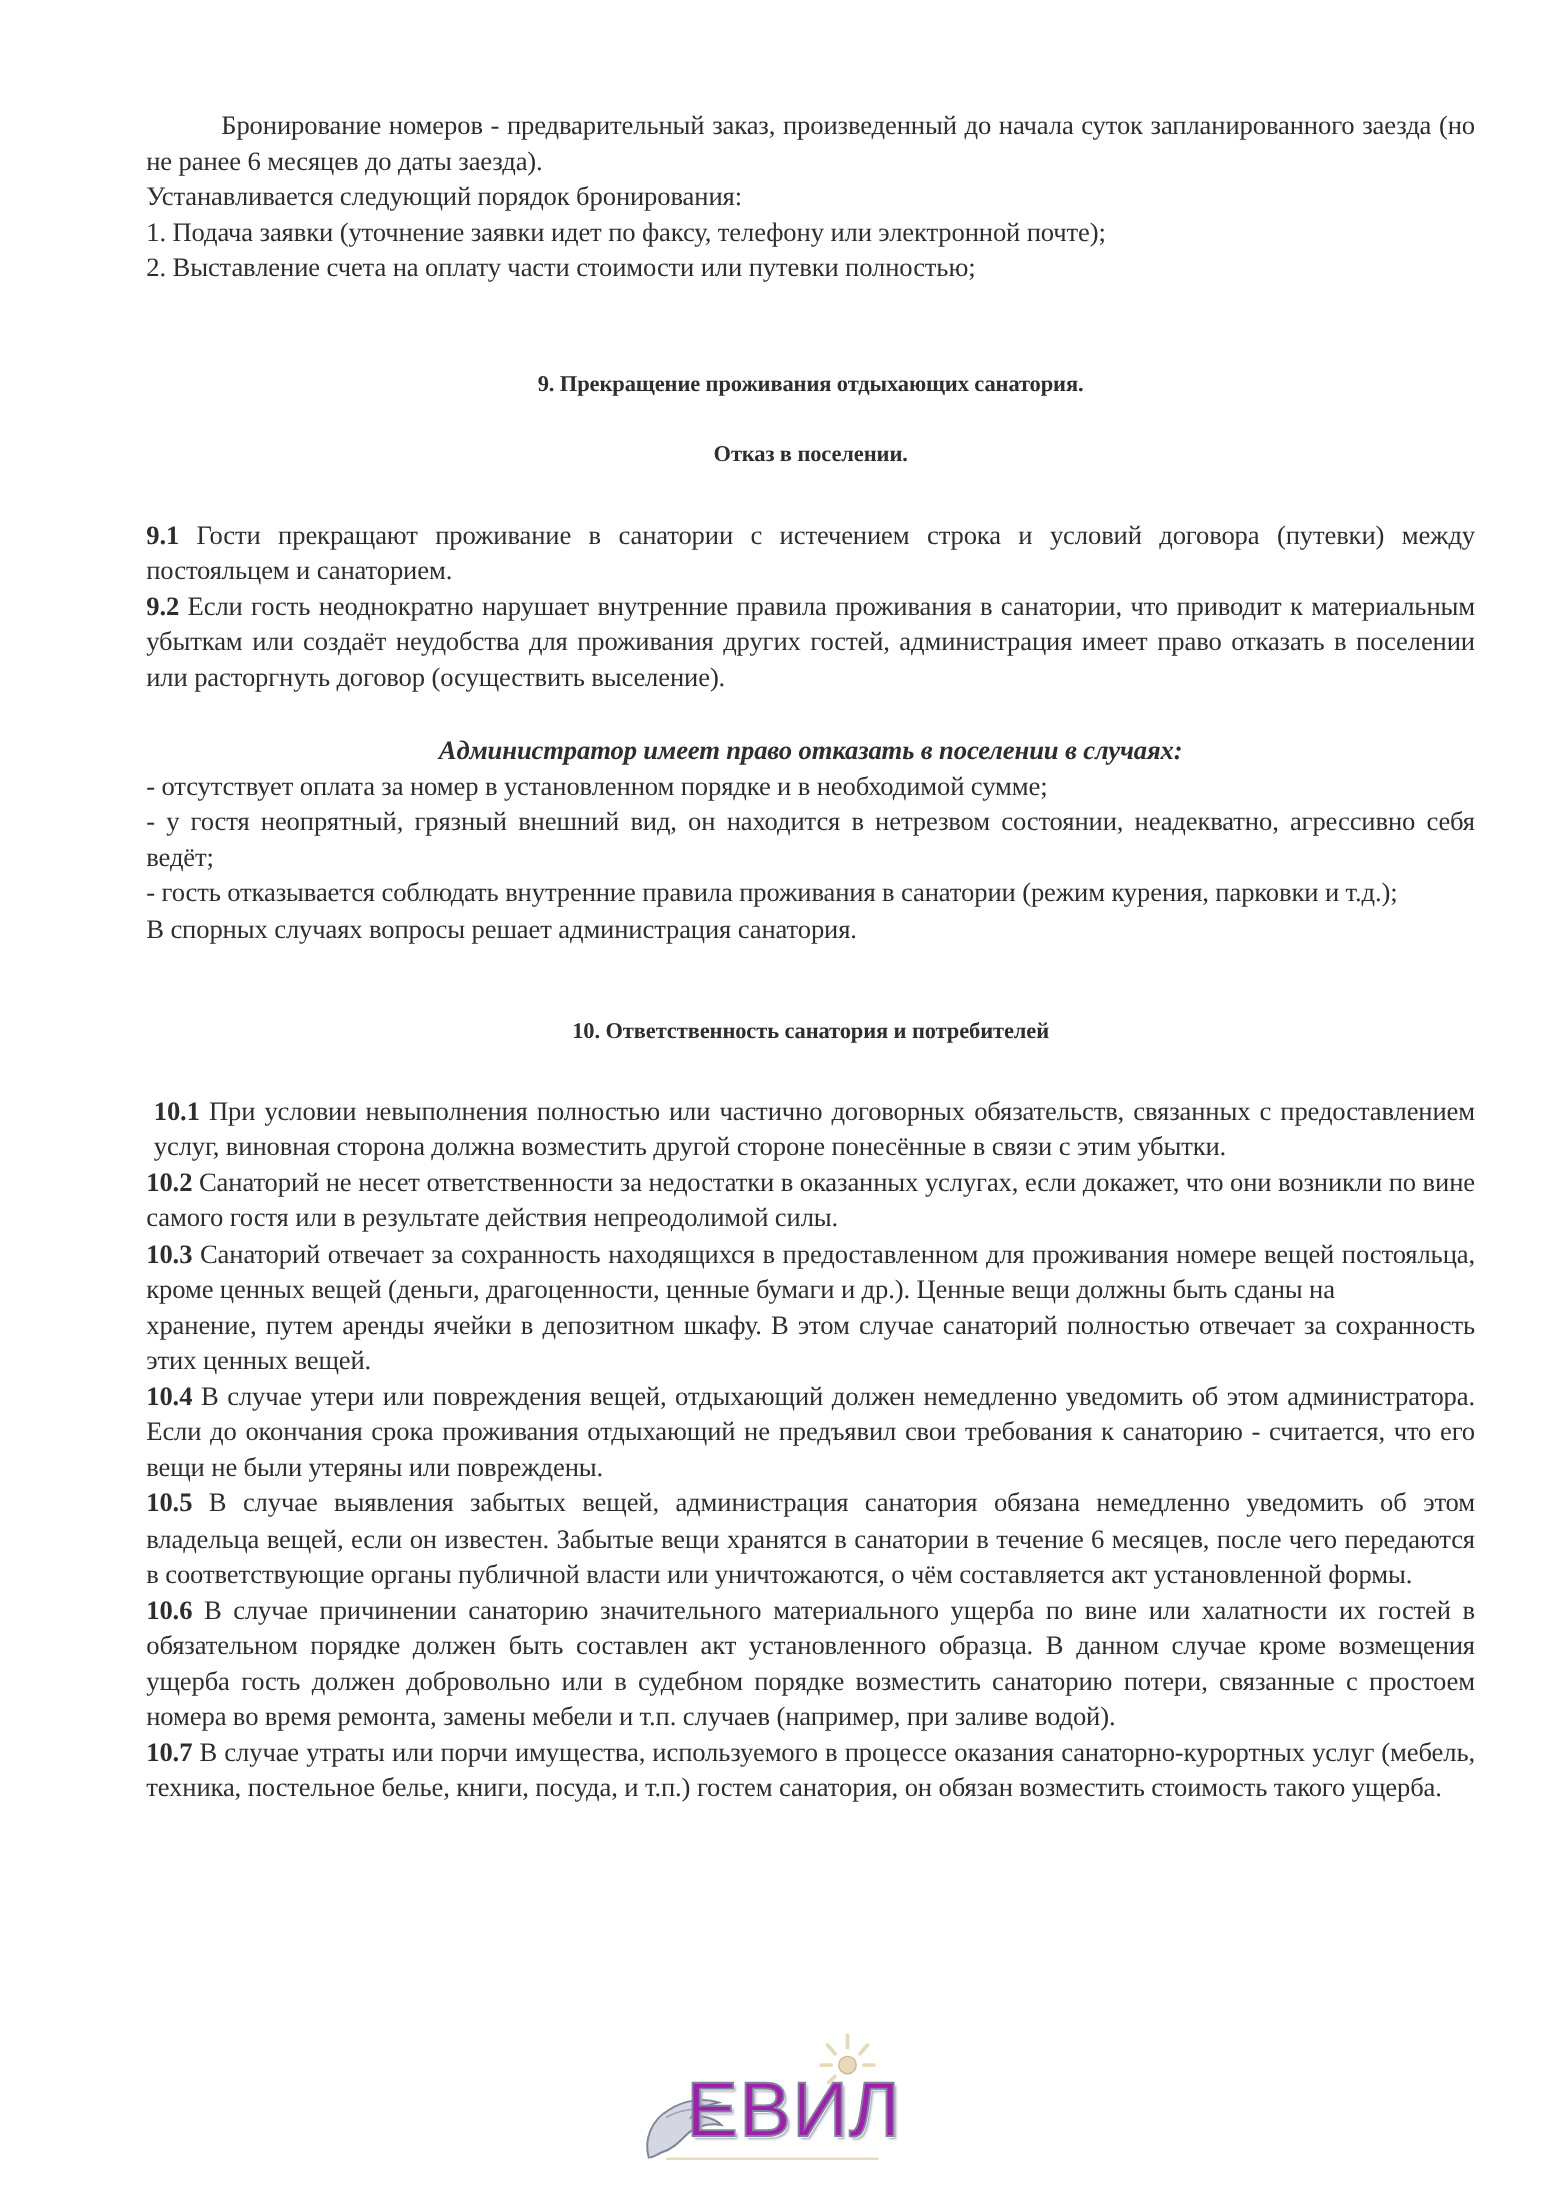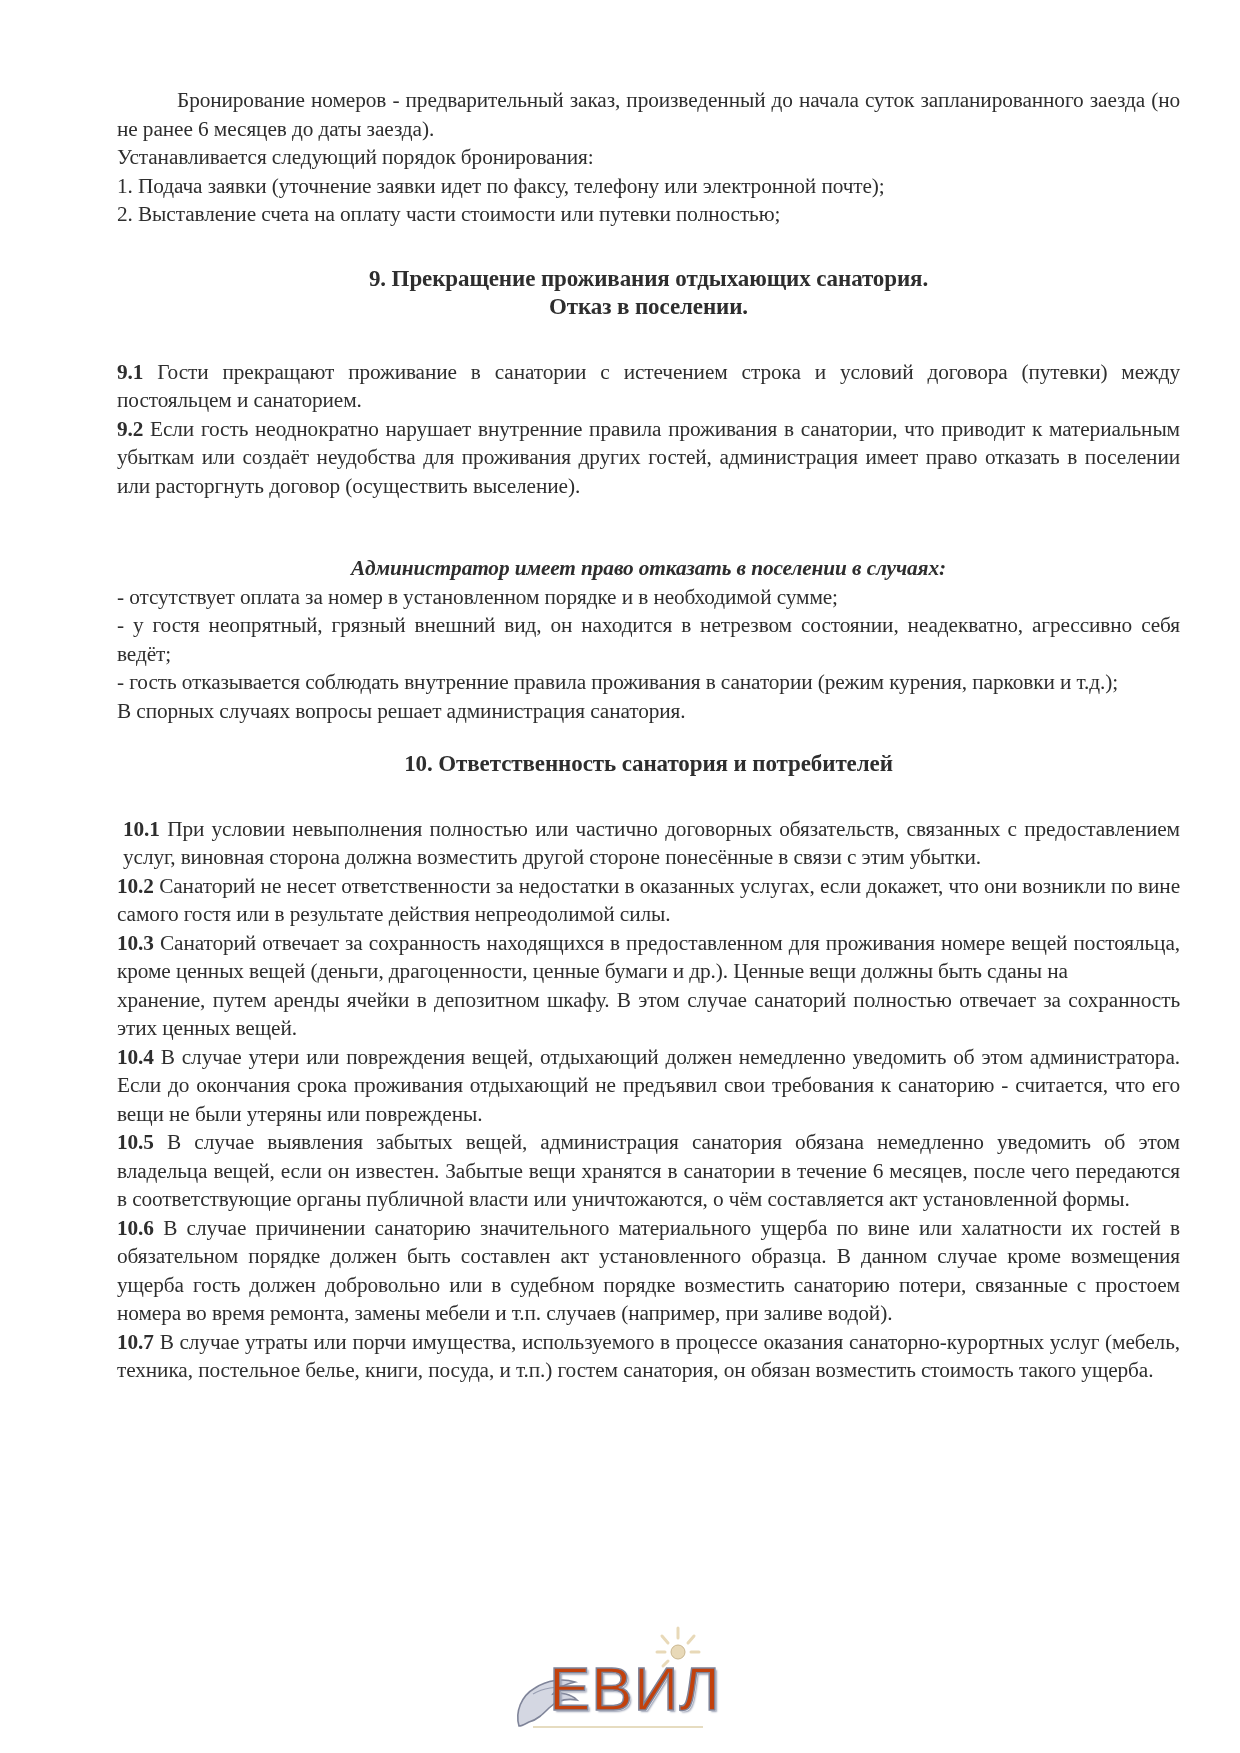--- a/index.html
+++ b/index.html
@@ -13,39 +13,39 @@
     background: #ffffff;
   }
   .content {
     position: absolute; left: 117px; top: 86px; width: 1063px;
     font-size: 21.3px; line-height: 28.5px; letter-spacing: -0.1px;
   }
   p { margin: 0; }
   .justify { text-align: justify; text-align-last: left; }
   .indent { text-indent: 60px; }
   .heading {
-    text-align: center; font-weight: bold; font-size: 23px; line-height: 28.5px;
+    text-align: center; font-weight: bold; font-size: 18px; line-height: 28.5px; margin-top: 28px;
   }
   .italic-heading {
-    text-align: center; font-weight: bold; font-style: italic; margin-top: 24px;
+    text-align: center; font-weight: bold; font-style: italic;
   }
   .num { font-weight: bold; }
   .gap-s { height: 25px; }
   .gap-m { height: 30px; }
   .gap-l { height: 36px; }
   .lead-space { padding-left: 6px; }
 
   .logo {
     position: absolute; left: 505px; top: 1630px; width: 220px; height: 100px;
   }
   .logo-text {
     position: absolute; left: 44px; top: 28px;
     font-family: "Liberation Sans", "DejaVu Sans", sans-serif;
     font-size: 62px; line-height: 62px; letter-spacing: 1px;
-    color: #c2410c;
+    color: #a21caf;
     -webkit-text-stroke: 1.5px #7f8499;
     text-shadow: 1px 1px 0 #eef0f6, 2px 2px 2px #9aa0b4;
   }
   .logo-underline {
     position: absolute; left: 28px; top: 96px; width: 170px; height: 2px;
     background: #e6dcc0;
   }
   .logo svg { position: absolute; }
 </style>
 </head>

